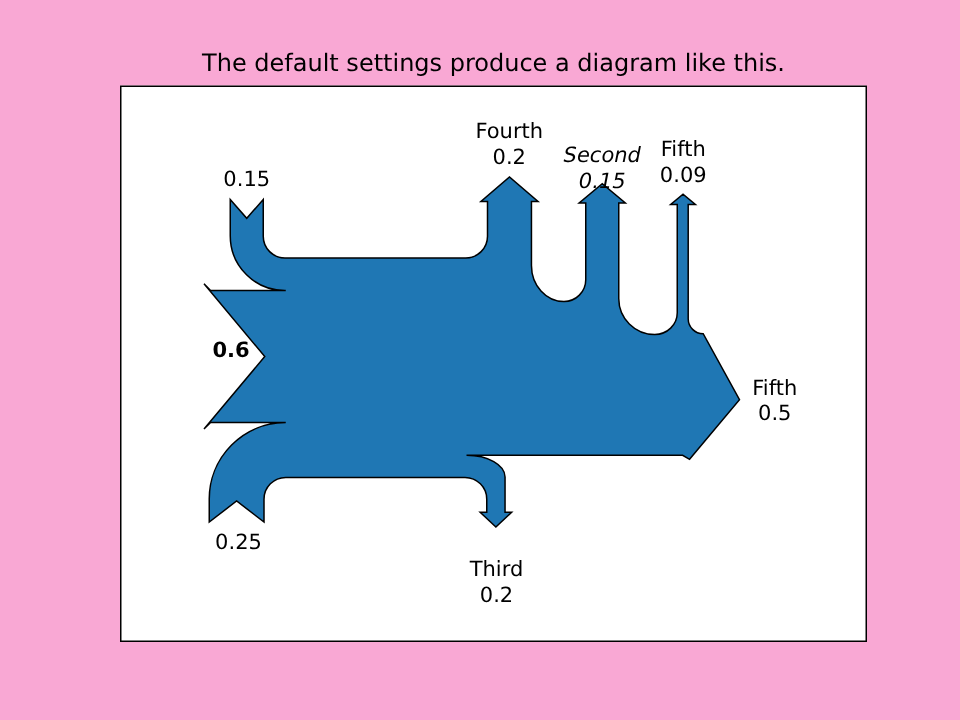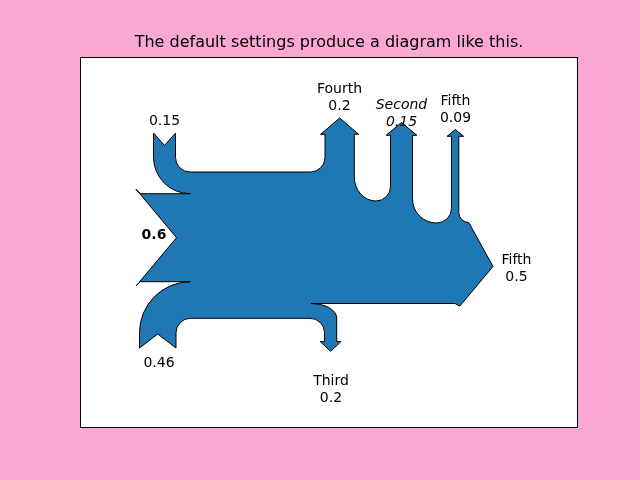--- a/index.html
+++ b/index.html
@@ -91,21 +91,21 @@
 
   <div class="flow-label" style="left:164.5px; top:112px;">
     <span>0.15</span>
   </div>
 
   <div class="flow-label" style="left:154px; top:226px;font-weight:bold;">
     <span>0.6</span>
   </div>
 
   <div class="flow-label" style="left:159px; top:354px;">
-    <span>0.46</span>
+    <span>0.25</span>
   </div>
 
   <div class="flow-label" style="left:339.5px; top:80px;">
     <span>Fourth</span>
     <span>0.2</span>
   </div>
 
   <div class="flow-label" style="left:401.5px; top:96px;font-style:italic;">
     <span>Second</span>
     <span>0.15</span>

